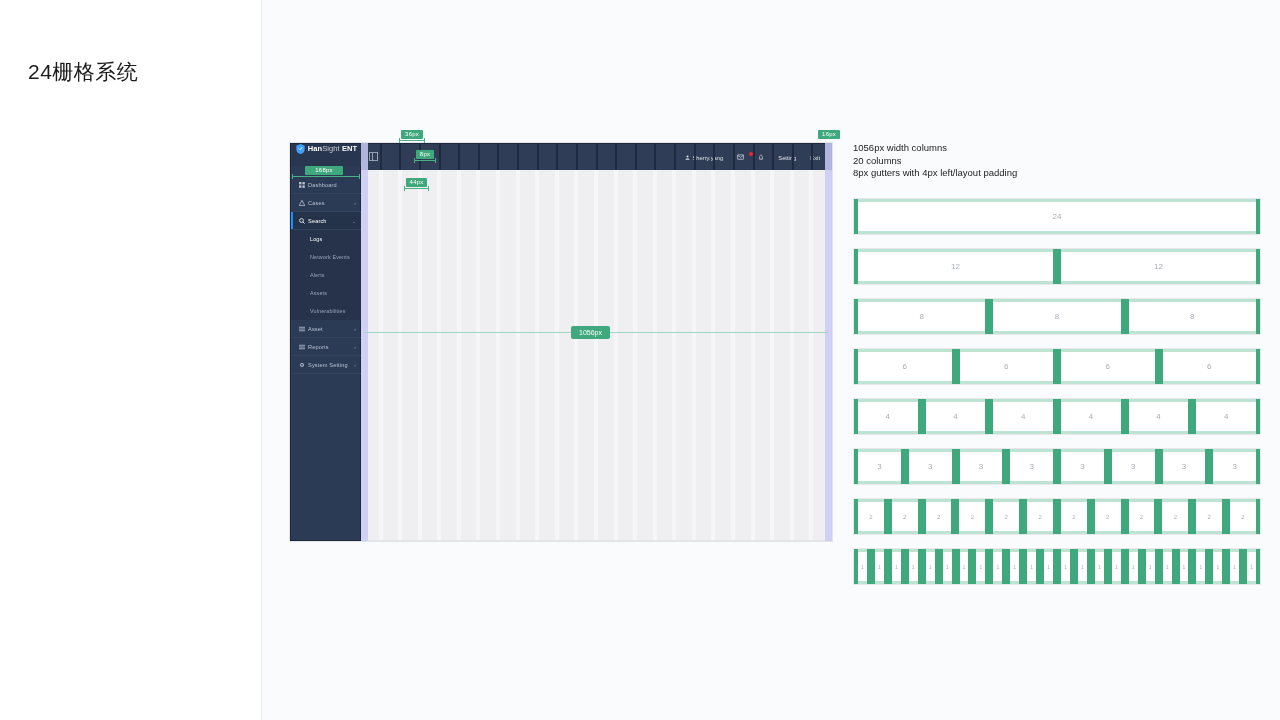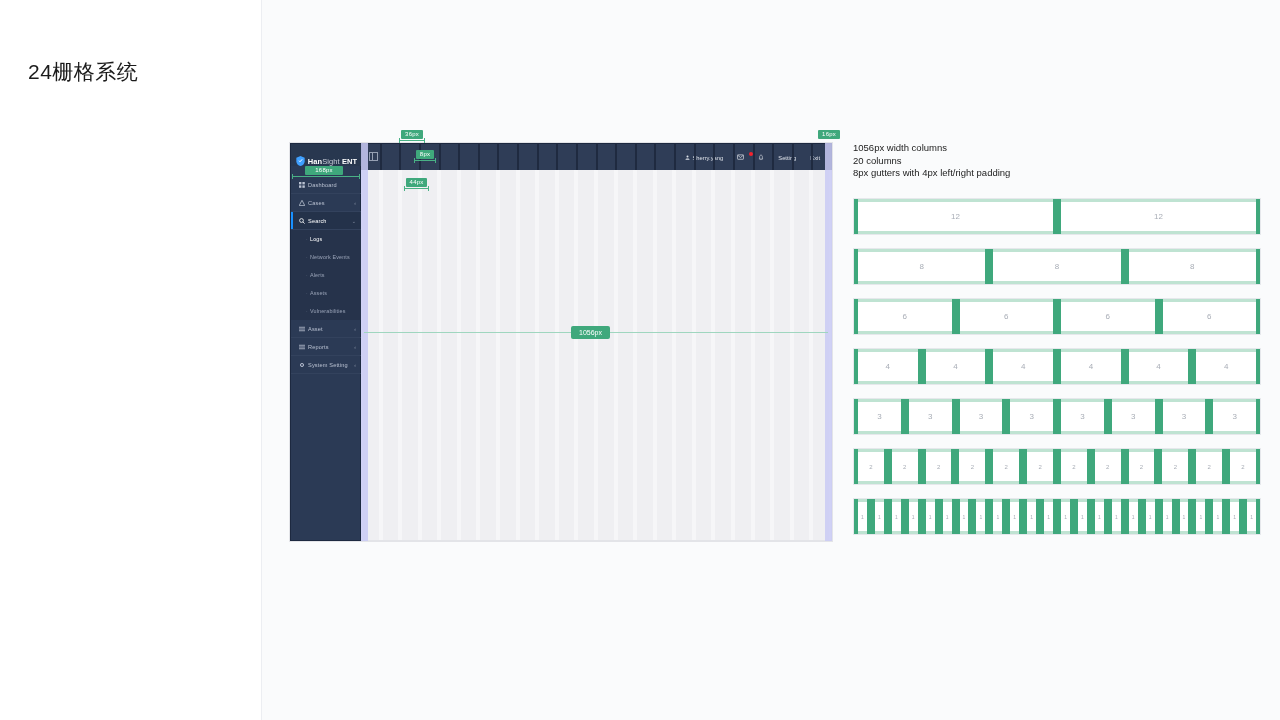--- a/index.html
+++ b/index.html
@@ -44,21 +44,21 @@
     box-shadow: 0 0 0 1px #e3e4e8;
   }
   
   .app-sidebar {
     position: absolute; left: 0; top: 0; width: 71px; height: 398px;
     background: #2b3a55;
     border: 1px solid #1d2940;
   }
   .brand {
     position: absolute; left: 0; top: 0; width: 71px; height: 22px;
-    display: flex; align-items: flex-end; justify-content: center;
+    display: flex; align-items: flex-start; justify-content: center;
     background: #28374f;
   }
   .brand-logo {
     width: 9px; height: 10px; margin-right: 3px; flex: none;
   }
   .brand-txt { font-size: 7.5px; color: #ffffff; letter-spacing: .1px; white-space: nowrap; }
   .brand-txt b { font-weight: 700; }
   .brand-txt i { font-style: normal; color: #c8cdd8; font-weight: 400; }
 
   .nav { position: absolute; left: 0; top: 32px; width: 71px; }
@@ -400,27 +400,34 @@
   <div class="mrule" style="left:404px; top:188px; width:25px;"></div>
 
   <div class="chip" style="left:818px; top:130px; width:22px;">16px</div>
 
   <div class="wide-rule"></div>
   <div class="chip-1056">1056px</div>
 
   <div class="spec">
     <div>1056px width columns</div>
     <div>20 columns</div>
-    <div>8px gutters with 4px left/right padding</div>
+    <div>8px gutters with 4px left/layout padding</div>
   </div>
 
   <div class="grid-demo" id="gridDemo">
       <div class="grow">
         <div class="gut" style="width: 4px;"></div>
         <div class="cell">
+          <span>24</span>
+        </div>
+        <div class="gut" style="width: 4px;"></div>
+      </div>
+      <div class="grow">
+        <div class="gut" style="width: 4px;"></div>
+        <div class="cell">
           <span>12</span>
         </div>
         <div class="gut" style="width: 8px;"></div>
         <div class="cell">
           <span>12</span>
         </div>
         <div class="gut" style="width: 4px;"></div>
       </div>
       <div class="grow">
         <div class="gut" style="width: 4px;"></div>

